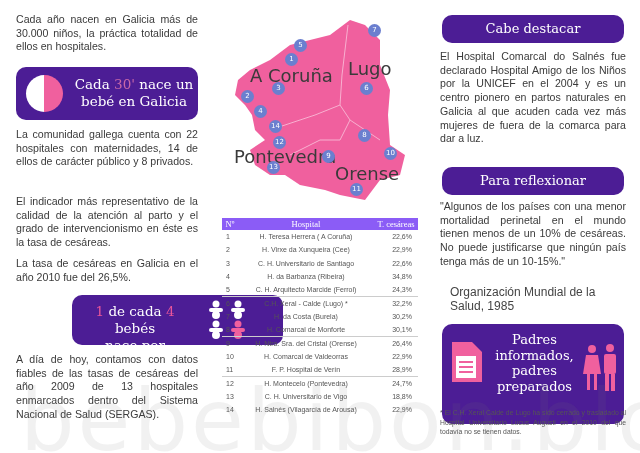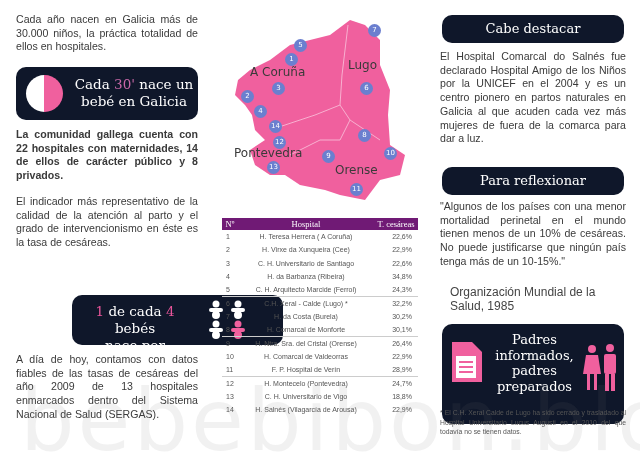--- a/index.html
+++ b/index.html
@@ -4,57 +4,58 @@
 <style>
   * { box-sizing: border-box; margin: 0; padding: 0; }
   html, body { width: 640px; height: 453px; background: #ffffff; overflow: hidden; }
   body { position: relative; font-family: "Liberation Sans", sans-serif; color: #333; }
   .col { position: absolute; top: 0; height: 453px; }
   .col-left { left: 16px; width: 182px; }
   .col-mid { left: 222px; width: 196px; }
   .col-right { left: 440px; width: 186px; }
   p.body { font-size: 10.6px; line-height: 13.7px; text-align: justify; color: #3a3a3a; }
   .pill {
-    background: #0f172a; border-radius: 10px; color: #fff;
+    background: #4c1d95; border-radius: 10px; color: #fff;
     font-family: "DejaVu Serif", "Liberation Serif", serif;
   }
   .pink { color: #e8559a; }
   .pinknum { color: #c868a8; margin-top: 7px; }
   .watermark {
     position: absolute; left: 20px; top: 370px; font-size: 86px; letter-spacing: 3px;
     color: rgba(120,120,120,0.10); font-family: "DejaVu Sans", sans-serif; white-space: nowrap;
     pointer-events: none; z-index: 5;
   }
   table.hosp { width: 196px; border-collapse: collapse; font-size: 7px; color: #555; }
-  table.hosp th { background: #701a75; color: #fff; font-family: "Liberation Serif", serif; font-weight: normal; font-size: 8.5px; height: 12px; }
+  table.hosp th { background: #8b5cf6; color: #fff; font-family: "Liberation Serif", serif; font-weight: normal; font-size: 8.5px; height: 12px; }
   table.hosp td { height: 13.3px; text-align: center; }
   table.hosp td.n { text-align: left; padding-left: 4px; width: 16px; }
   table.hosp td.r { text-align: right; padding-right: 6px; width: 44px; }
   table.hosp tr.grp td { border-top: 1px solid #ccc; }
   .mapnum { position: absolute; width: 13px; height: 13px; border-radius: 50%; background: #6b7fcf; color: #fff; font-size: 7px; text-align: center; line-height: 13px; font-family: "DejaVu Sans", sans-serif; }
-  .maplabel { position: absolute; font-size: 12px; color: #3a3a3a; font-family: "DejaVu Sans", sans-serif; }
+  .maplabel { position: absolute; font-size: 18px; color: #3a3a3a; font-family: "DejaVu Sans", sans-serif; }
 </style>
 </head>
 <body>
 
 <div class="watermark">bebebibon.blogspot.com</div>
 
 <div class="col col-left">
   <p class="body" style="position:absolute;top:13px;">Cada año nacen en Galicia más de 30.000 niños, la práctica totalidad de ellos en hospitales.</p>
 
   <div class="pill" style="position:absolute;top:67px;left:0;width:182px;height:53px;">
     <div style="position:absolute;left:10px;top:8px;width:37px;height:37px;border-radius:50%;background:linear-gradient(90deg,#fff 50%,#f0609e 50%);"></div>
     <div style="position:absolute;left:58px;top:9px;width:120px;text-align:center;font-size:13.5px;line-height:17px;">
       <span>Cada </span><span class="pinknum">30'</span><span> nace un</span><br>
       <span>bebé en Galicia</span>
     </div>
   </div>
 
-  <p class="body" style="position:absolute;top:128px;font-weight:bold;">La comunidad gallega cuenta con 22 hospitales con maternidades, 14 de ellos de carácter público y 8 privados.</p>
+  <p class="body" style="position:absolute;top:128px;">La comunidad gallega cuenta con 22 hospitales con maternidades, 14 de ellos de carácter público y 8 privados.</p>
   <p class="body" style="position:absolute;top:195px;">El indicador más representativo de la calidad de la atención al parto y el grado de intervencionismo en éste es la tasa de cesáreas.</p>
+  <p class="body" style="position:absolute;top:257px;">La tasa de cesáreas en Galicia en el año 2010 fue del 26,5%.</p>
 
   <div class="pill" style="position:absolute;top:295px;left:12px;width:211px;height:50px;margin-left:44px;">
     <div style="position:absolute;left:8px;top:8px;font-size:13.5px;line-height:17px;text-align:center;width:110px;">
       <span class="pink">1</span><span> de cada </span><span class="pink">4</span><span> bebés</span><br>
       <span>nace por cesárea</span>
     </div>
     <svg style="position:absolute;left:134px;top:4px;" width="44" height="42" viewBox="0 0 44 42">
       <g fill="#fff">
           <circle cx="10" cy="5" r="3.5"></circle>
           <rect x="3" y="9" width="14" height="4" rx="2"></rect>

